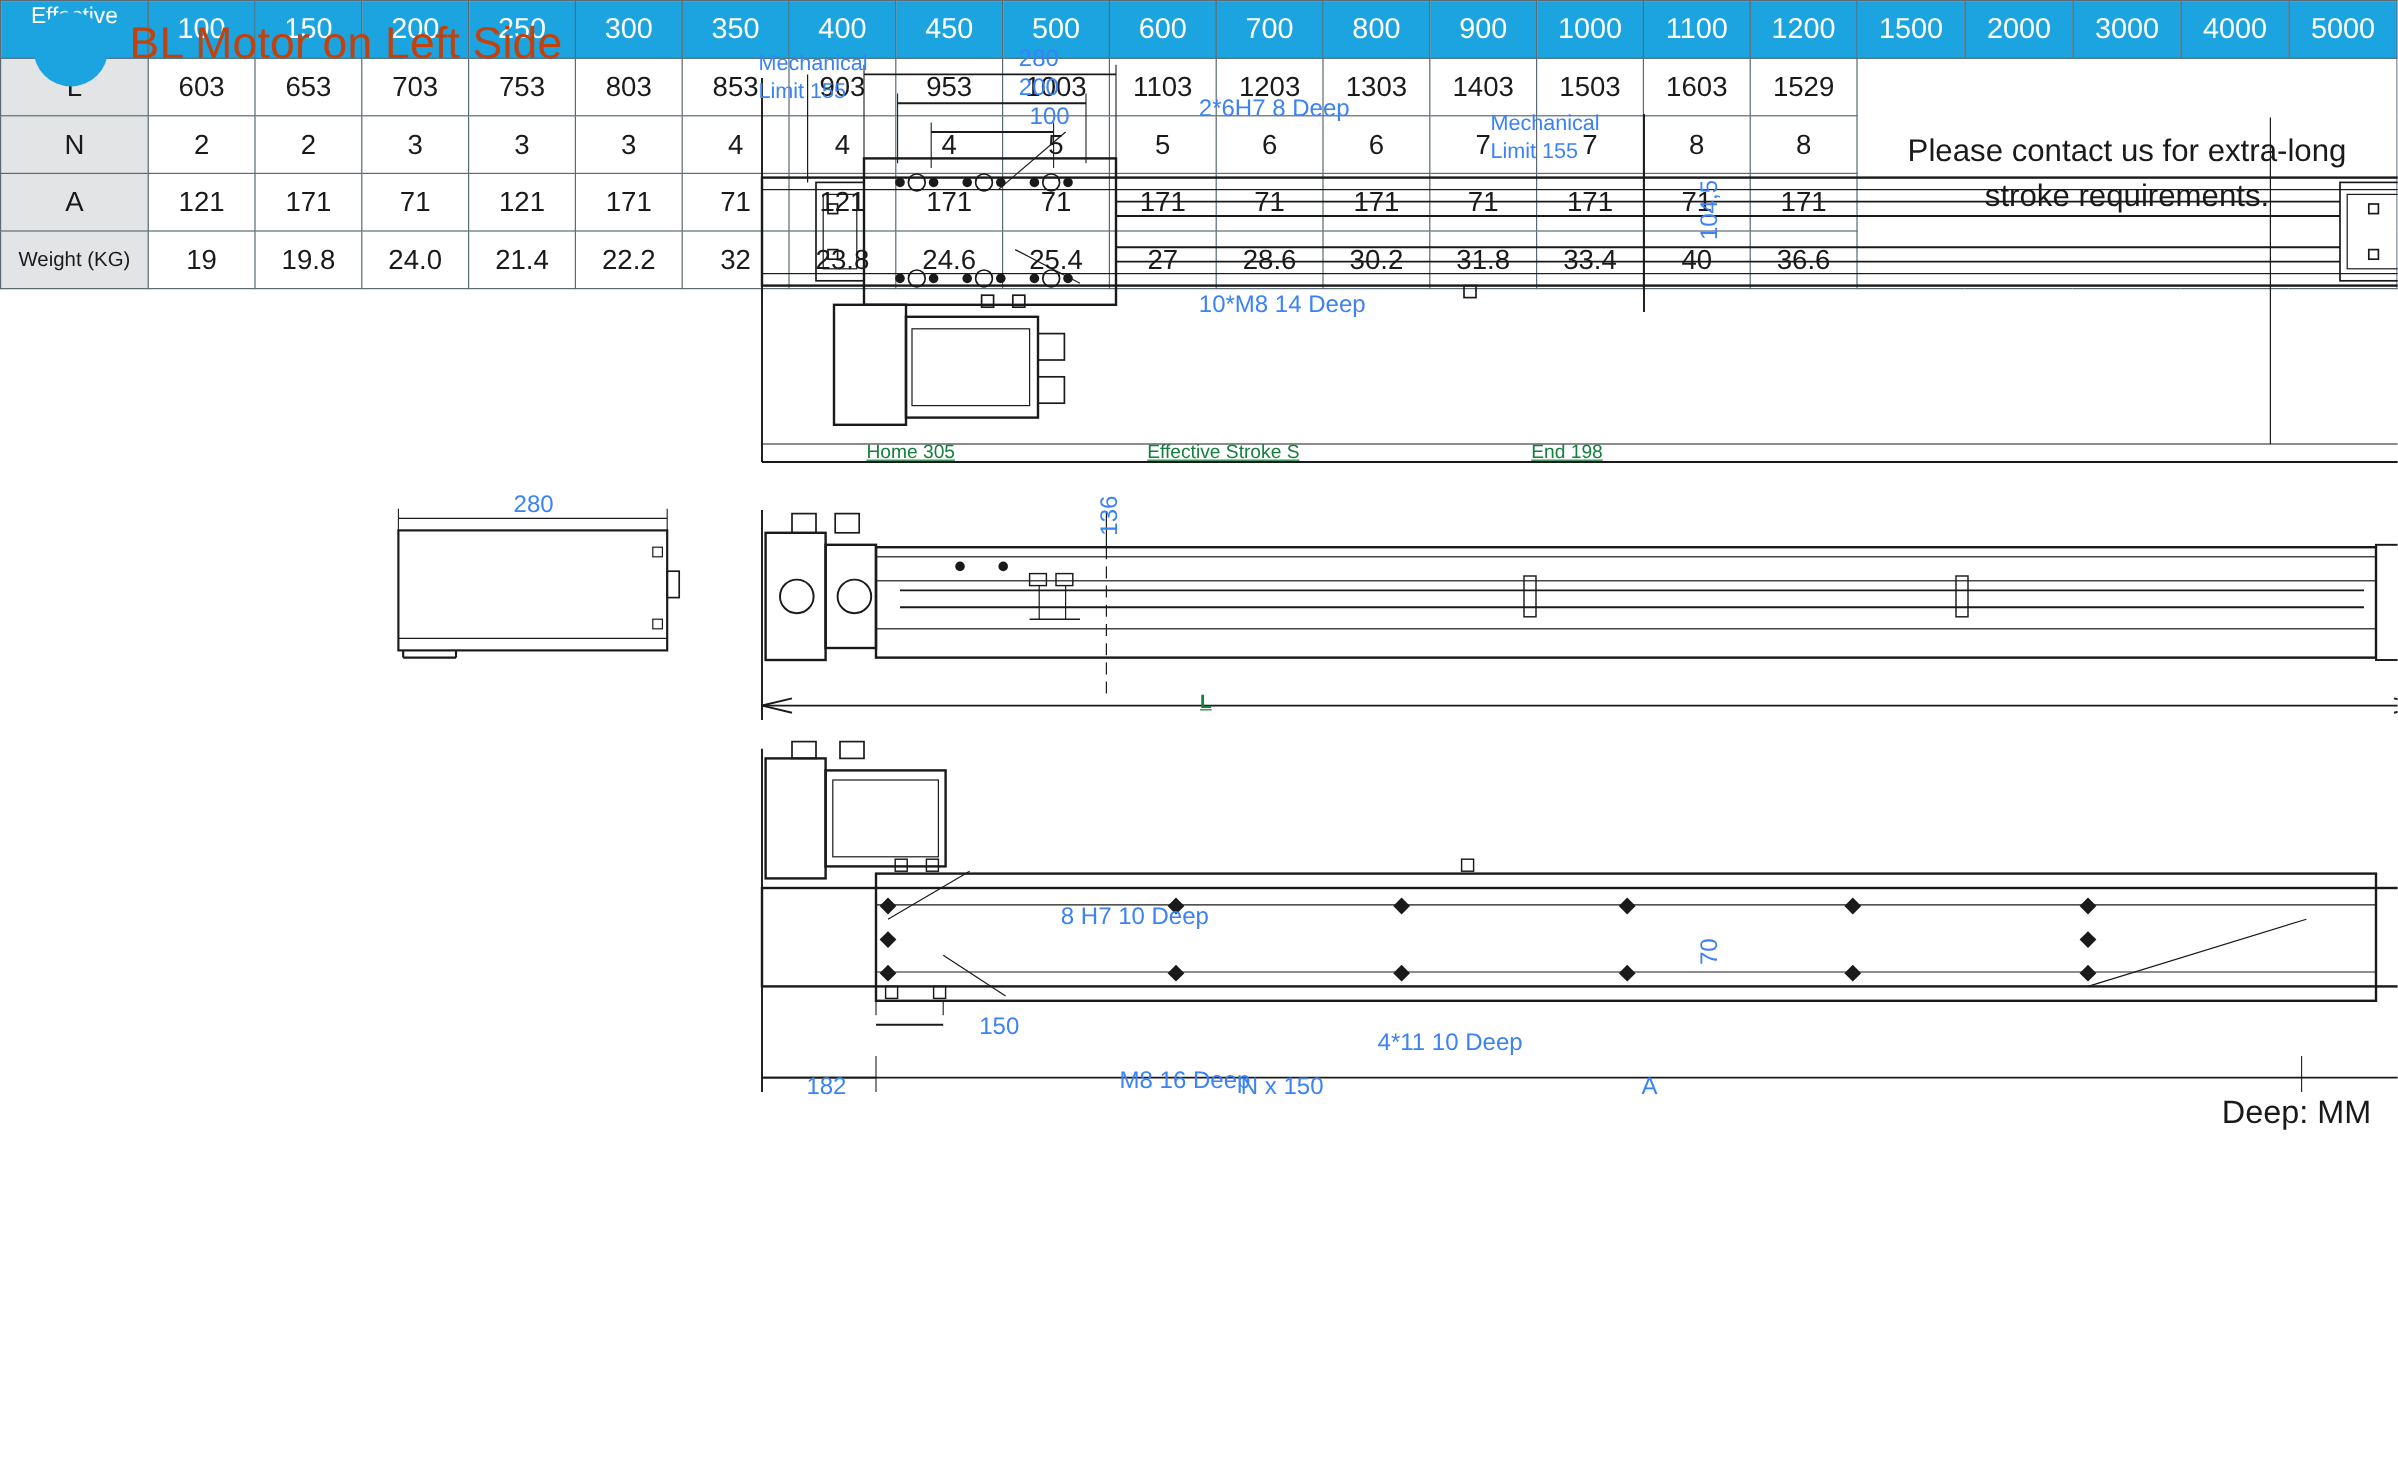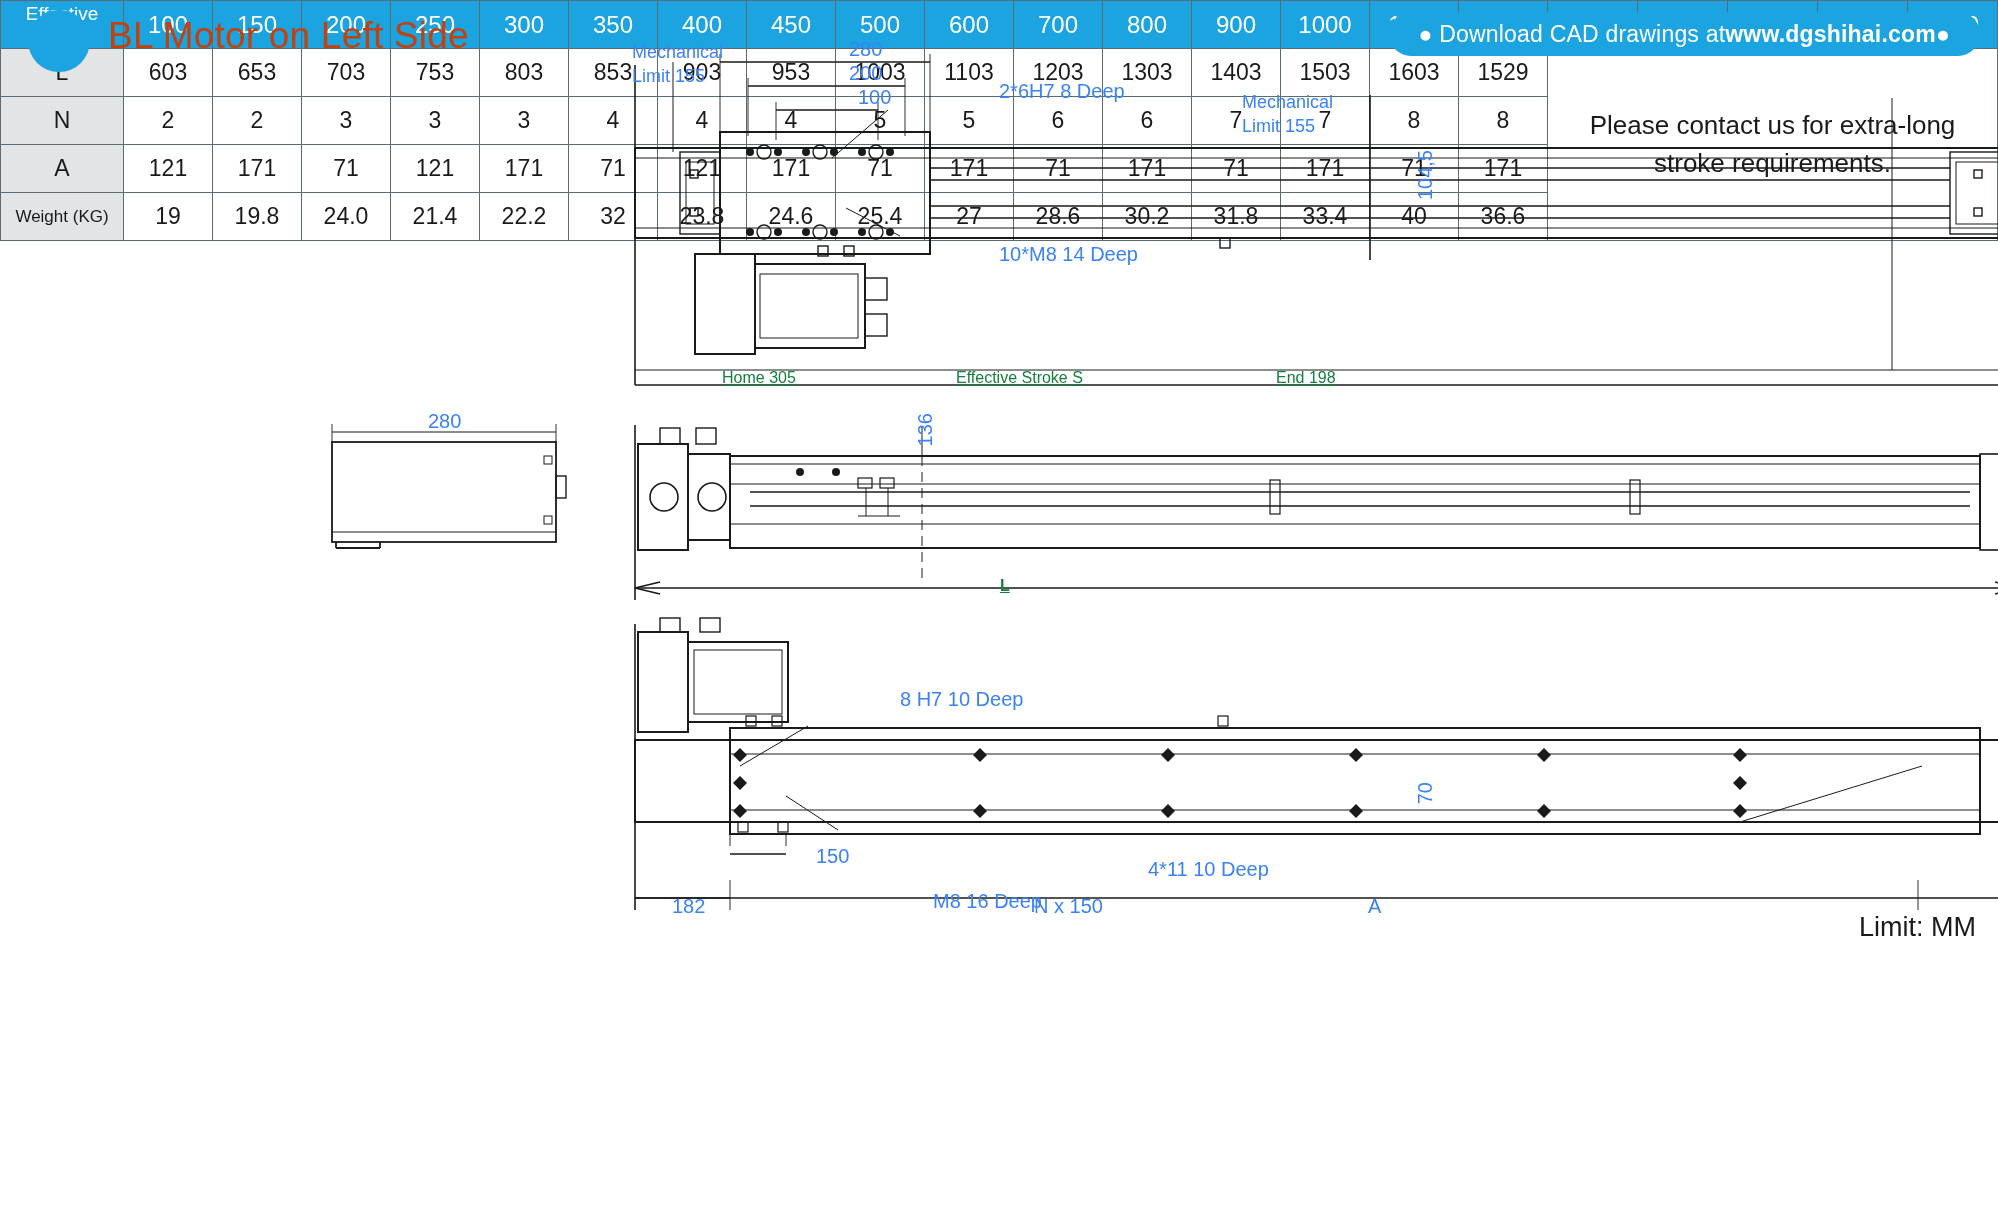--- a/index.html
+++ b/index.html
@@ -49,25 +49,20 @@
     font-size:26px; line-height:1.45; padding:6px 16px; text-align:center;
     vertical-align:middle;
   }
 </style>
 </head>
 <body>
 
 <div class="abs" id="header-bar">
   <div class="abs" id="brand-dot" style="background: rgb(27, 164, 224);"></div>
   <div class="abs" id="page-title">BL Motor on Left Side</div>
-  <div class="abs" id="cad-banner" style="background: rgb(27, 164, 224);">
-    <span>● Download CAD drawings at </span>
-    <b>www.dgshihai.com</b>
-    <span> ●</span>
-  </div>
 </div>
 
 <div class="abs" style="left:600px; top:40px; width:1420px; height:350px;">
   <svg width="1420" height="350" viewBox="0 0 1420 350">
     <g fill="none" stroke="#1a1a1a" stroke-width="1.6">
 
       <path d="M35 25 L35 345"></path>
       <path d="M770 55 L770 220"></path>
       <path d="M1420 25 L1420 345"></path>
       <path d="M35 345 L1420 345"></path>
@@ -270,30 +265,30 @@
       <path d="M380 186 l7 7 -7 7 -7 -7z"></path>
       <path d="M568 186 l7 7 -7 7 -7 -7z"></path>
       <path d="M756 186 l7 7 -7 7 -7 -7z"></path>
       <path d="M944 186 l7 7 -7 7 -7 -7z"></path>
       <path d="M1140 186 l7 7 -7 7 -7 -7z"></path>
       <path d="M140 158 l7 7 -7 7 -7 -7z"></path>
       <path d="M1140 158 l7 7 -7 7 -7 -7z"></path>
     </g>
   </svg>
 </div>
-<div class="abs dim" style="left:884px; top:688px;margin-left:16px;">8 H7  10 Deep</div>
+<div class="abs dim" style="left:884px; top:753px;">8 H7  10 Deep</div>
 <div class="abs dim" style="left:933px; top:863px;margin-top:27px;">M8 16 Deep</div>
 <div class="abs dim" style="left:1148px; top:858px;">4*11 10 Deep</div>
 <div class="abs dim vert" style="left:1414px; top:782px;">70</div>
 <div class="abs dim" style="left:816px; top:845px;">150</div>
 <div class="abs dim" style="left:672px; top:895px;">182</div>
 <div class="abs dim" style="left:1034px; top:895px;">N x 150</div>
 <div class="abs dim" style="left:1368px; top:895px;">A</div>
 
-<div class="abs" id="unit-label">Limit: MM</div>
+<div class="abs" id="unit-label">Deep: MM</div>
 
 <table id="spec-table">
   <thead>
     <tr>
       <th class="first-col">
         <span>Effective Stroke</span>
       </th>
 
     <th class="val">100</th>
         <th class="val">150</th>

